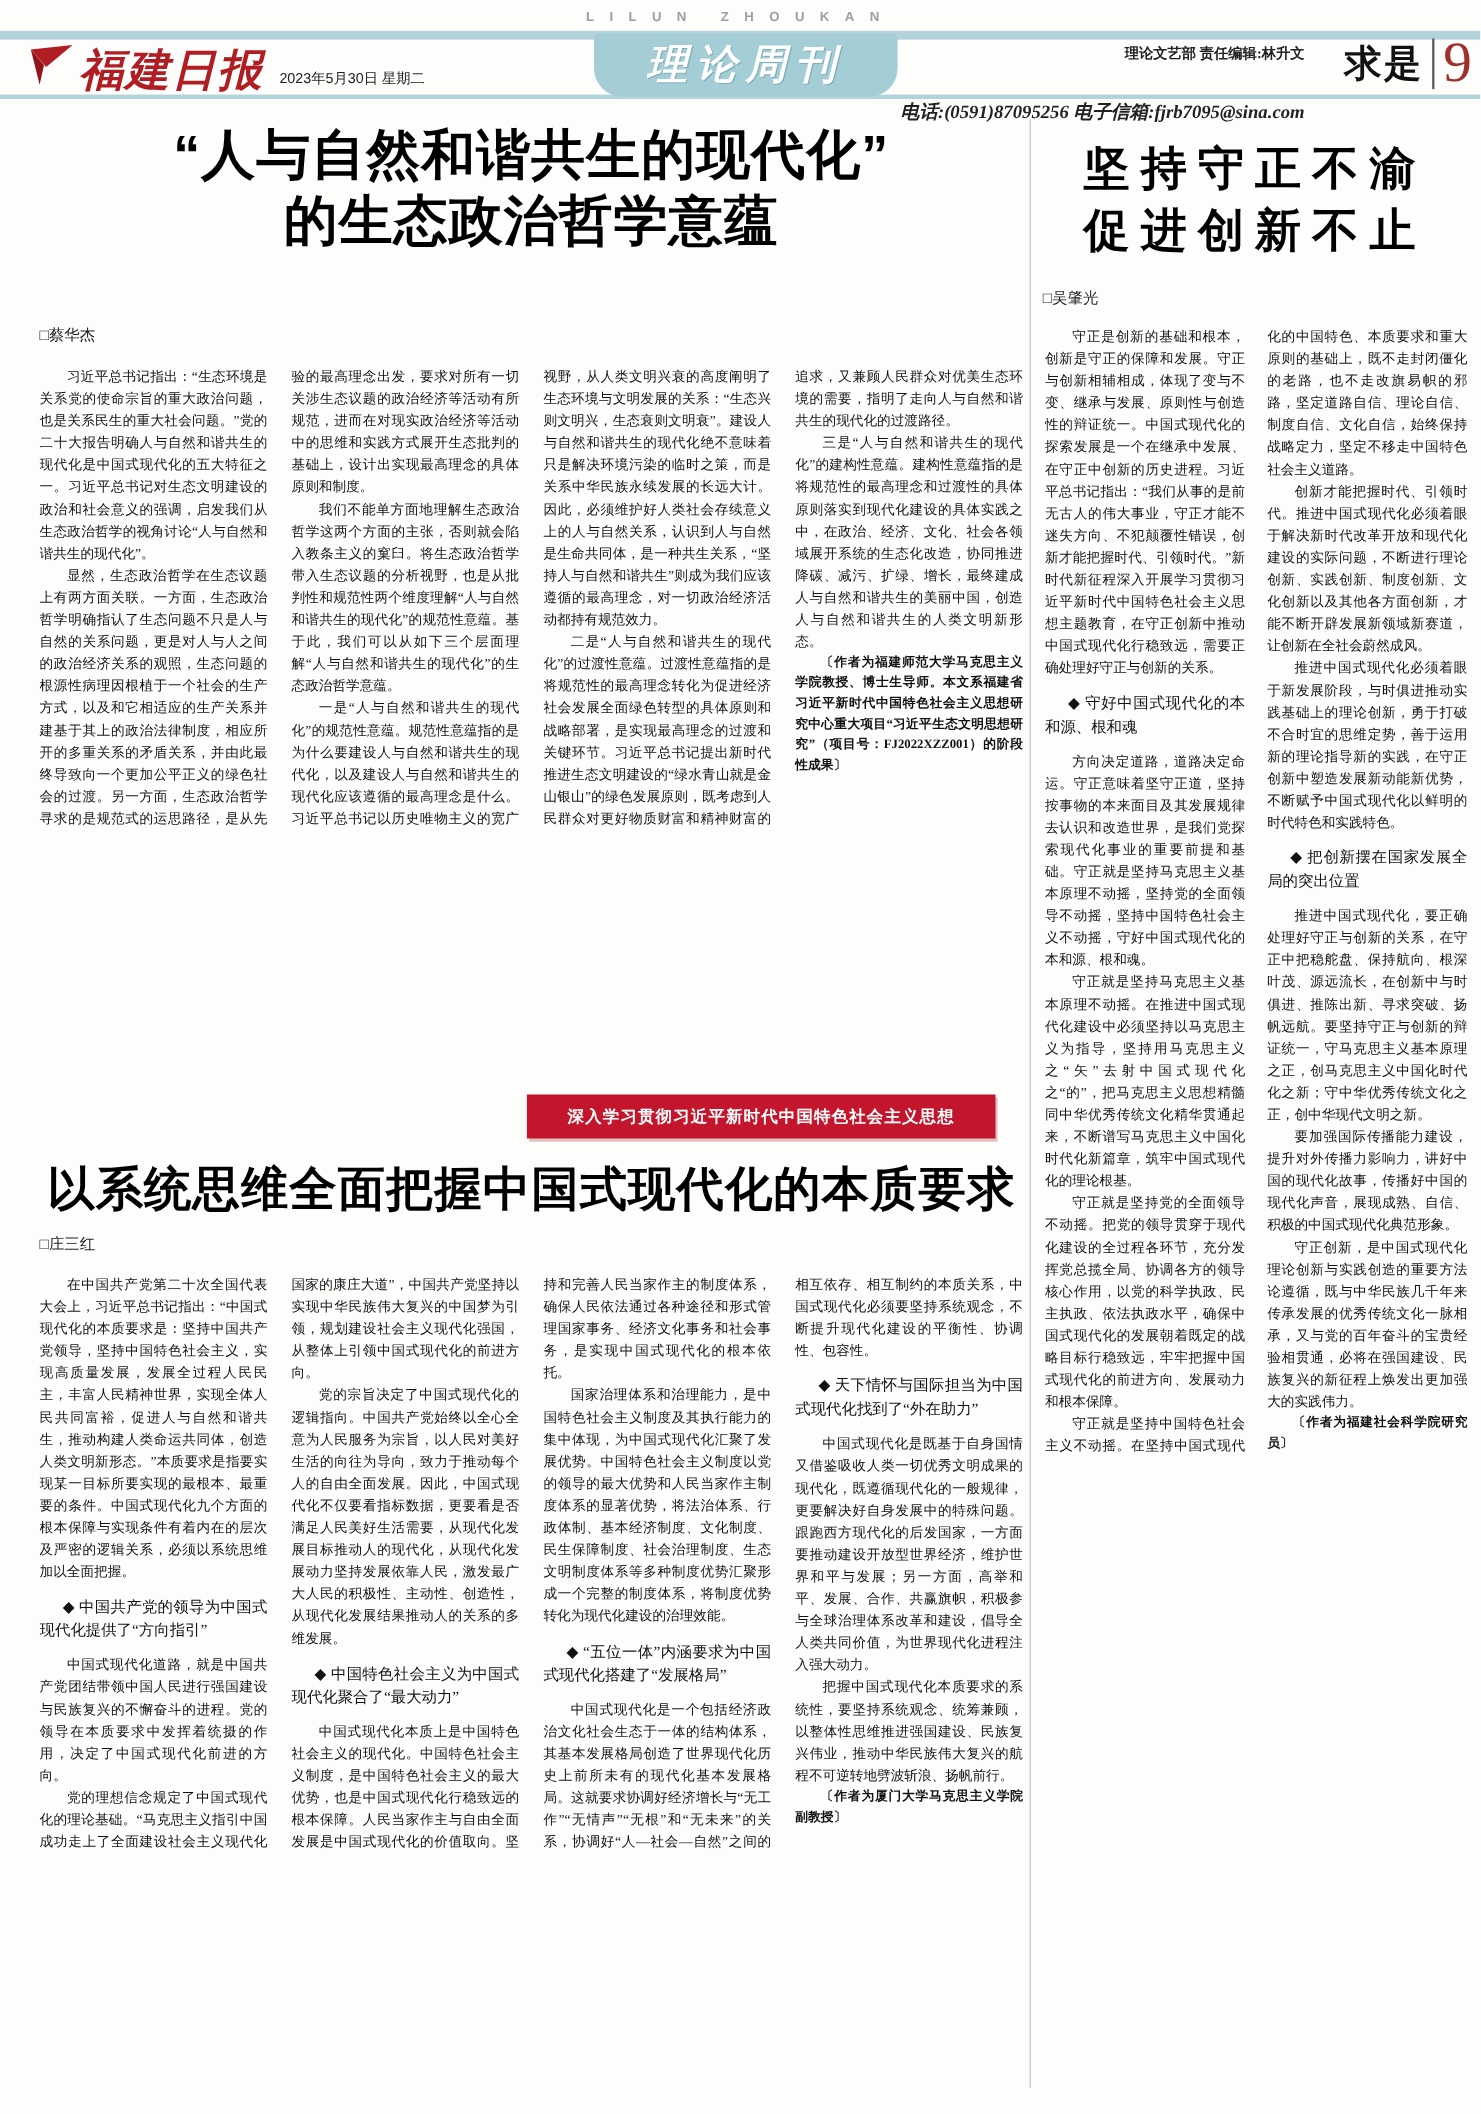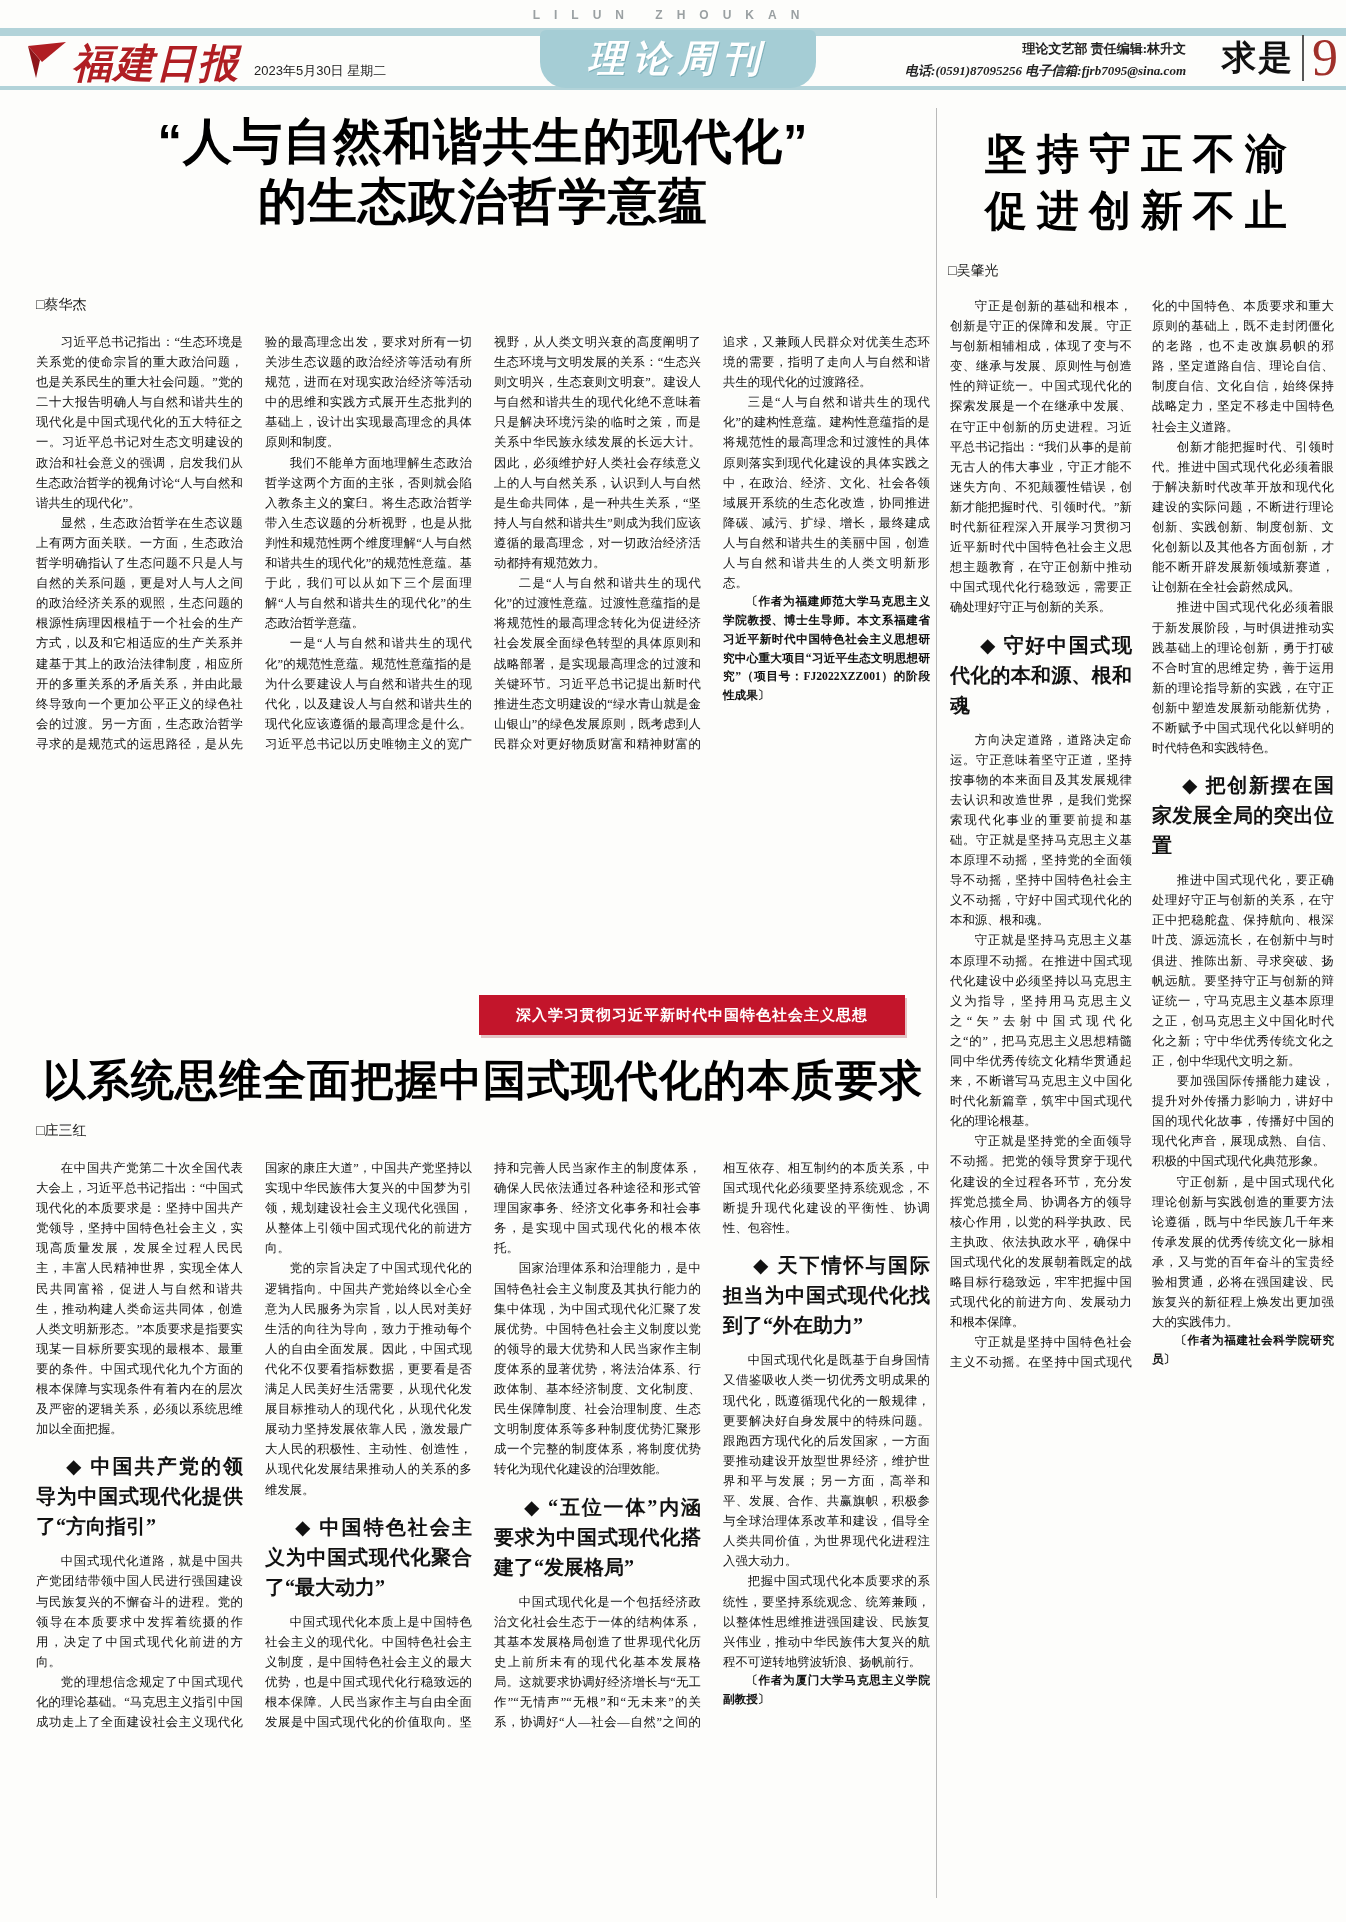--- a/index.html
+++ b/index.html
@@ -29,21 +29,21 @@
   }
   .logo-row{ position:absolute; top:36px; left:26px; height:48px; display:flex; align-items:flex-end; }
   .flag-icon{ display:inline-block; margin-right:4px; }
   .paper-name{
     font-size:40px; font-weight:900; font-style:italic; color:#b01e23;
     font-family:"Liberation Serif","DejaVu Serif",serif; letter-spacing:2px; line-height:1;
   }
   .masthead-date{ font-size:13px; color:#222; margin-left:14px; padding-bottom:4px; font-family:"Liberation Sans","DejaVu Sans",sans-serif; }
   .contact{ position:absolute; top:38px; right:160px; text-align:right; line-height:1.7; }
   .contact .l1{ font-size:13px; font-weight:bold; color:#222; }
-  .contact .l2{ font-size:13px; font-weight:bold; font-style:italic; color:#222; }
+  .contact .l2{ font-size:17px; font-weight:bold; font-style:italic; color:#222;margin-top:28px; }
   .brand-block{ position:absolute; top:30px; right:8px; display:flex; align-items:center; height:56px; }
   .brand{ font-size:34px; font-weight:900; color:#111; font-family:"Liberation Sans","DejaVu Sans",sans-serif; letter-spacing:2px; }
   .brand-sep{ width:2px; height:46px; background:#555; margin:0 8px; }
   .page-num{ font-size:52px; color:#a0302a; font-family:"Liberation Serif","DejaVu Serif",serif; line-height:1; }
   
   .v-rule{ position:absolute; left:936px; top:108px; width:1px; height:1790px; background:#b9b9b9; }
   
   .main-title{
     position:absolute; left:36px; top:112px; width:894px; text-align:center;
     font-family:"Liberation Sans","DejaVu Sans",sans-serif; font-weight:900;
@@ -53,21 +53,21 @@
   .main-title .t2{ font-size:49px; letter-spacing:1px; display:block; }
   .byline{ text-align:left; font-size:14px; color:#222; }
   .main-byline{ position:absolute; left:36px; top:296px; width:894px; }
   .main-body{
     position:absolute; left:36px; top:332px; width:894px; height:656px;
     column-count:4; column-gap:22px; overflow:hidden;
     font-size:12.4px; line-height:1.62; text-align:justify;
   }
   .main-body p, .right-body p, .bottom-body p { text-indent:2em; margin:0; }
   .subhead{
-    font-size:20px; font-weight:bold; margin:12px 0 10px 0; line-height:1.5;
+    font-size:14px; font-weight:normal; margin:12px 0 10px 0; line-height:1.5;
     text-indent:1.5em; font-family:"Liberation Serif","DejaVu Serif",serif;
   }
   .note{ font-weight:bold; font-size:11.6px; margin-top:8px; }
   .red-banner{
     position:absolute; left:479px; top:995px; width:426px; height:40px;
     background:#c3152b; color:#ffffff; display:flex; align-items:center; justify-content:center;
     font-family:"Liberation Sans","DejaVu Sans",sans-serif;
     font-size:15px; font-weight:900; letter-spacing:1px;
     box-shadow:2px 3px 0 rgba(150,20,30,.25);
   }

